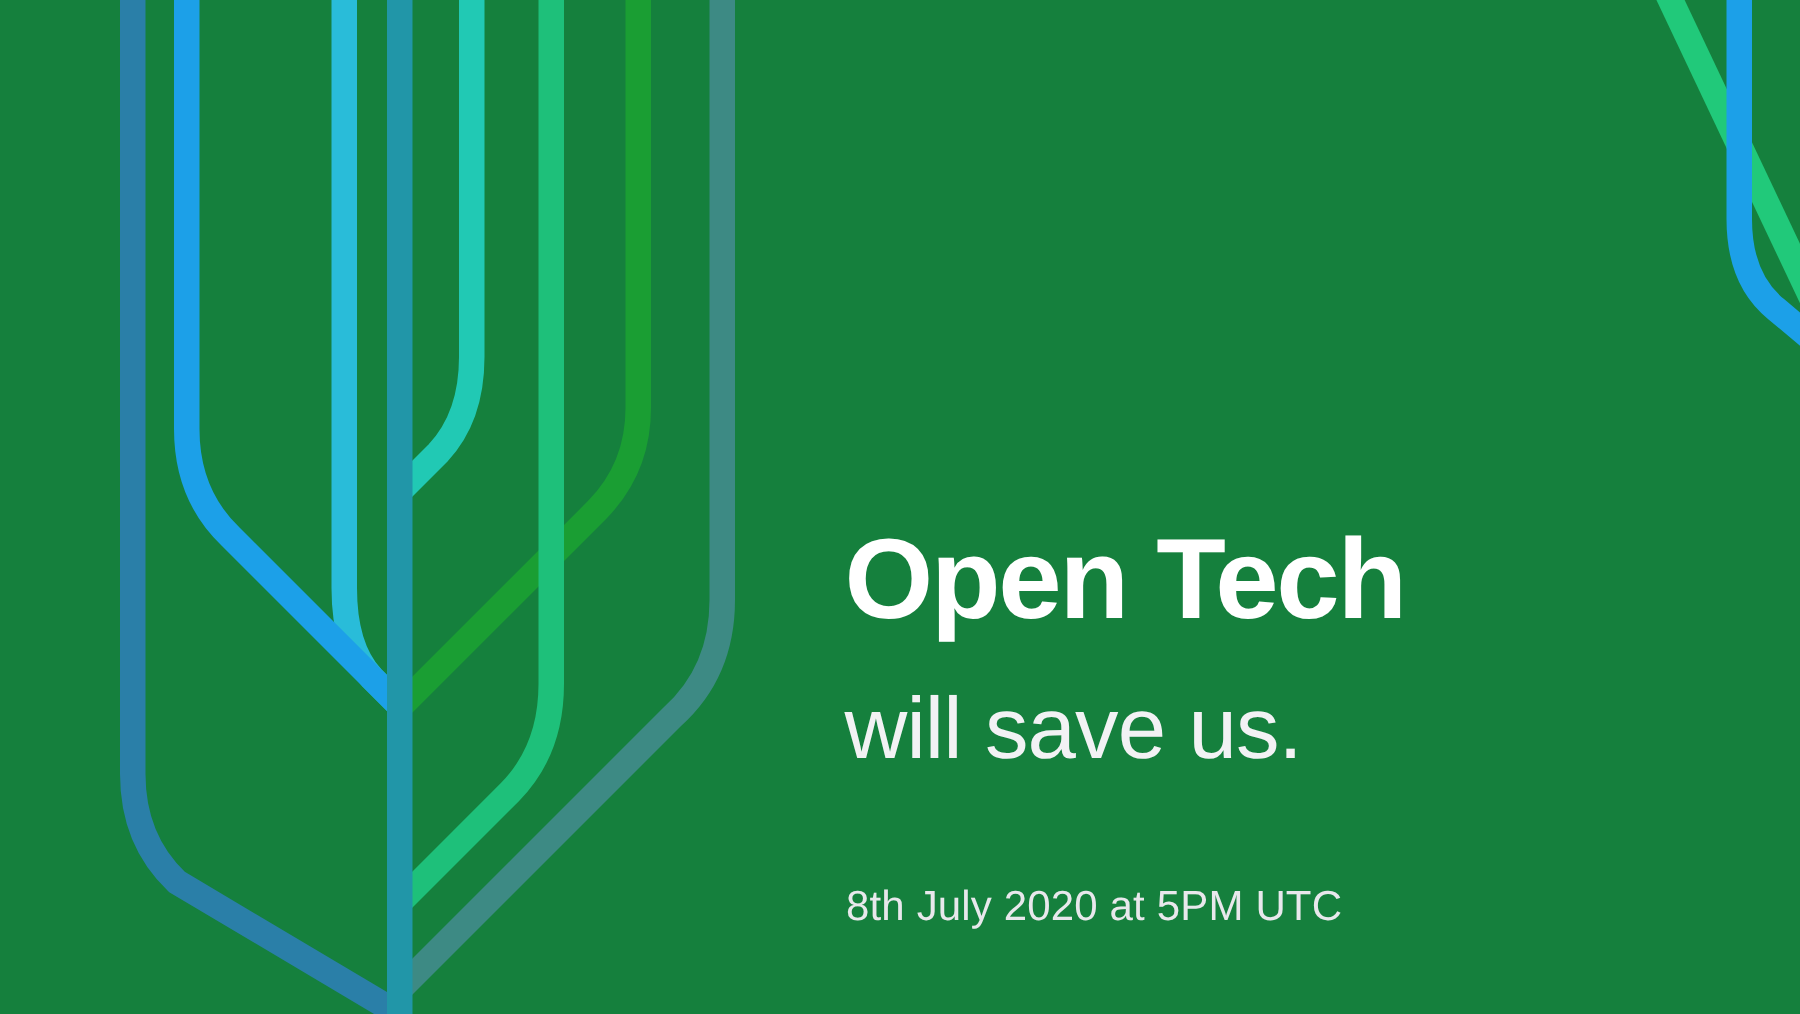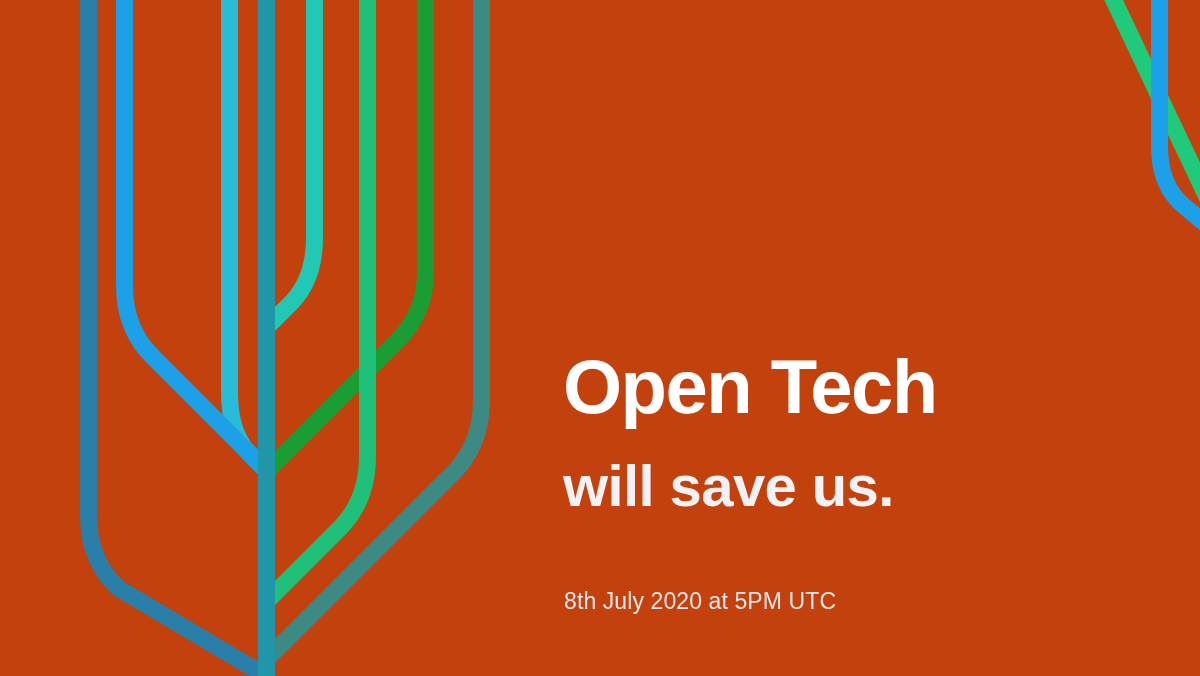--- a/index.html
+++ b/index.html
@@ -13,21 +13,21 @@
   body {
     background: #1a1a20;
     font-family: "Liberation Sans", sans-serif;
     position: relative;
   }
 
   #banner {
     position: relative;
     width: 1200px;
     height: 676px;
-    background: #c2410c;
+    background: #15803d;
     overflow: hidden;
   }
 
   
   #branch-graphic {
     position: absolute;
     left: 0;
     top: 0;
     width: 1200px;
     height: 676px;
@@ -54,33 +54,33 @@
     font-size: 76px;
     font-weight: bold;
     color: #ffffff;
     letter-spacing: -1.5px;
     line-height: 1.0;
     white-space: nowrap;
   }
 
   .headline-line-2 {
     font-size: 58px;
-    font-weight: bold;
+    font-weight: normal;
     color: #f2f2f4;
     letter-spacing: -0.6px;
     line-height: 1.0;
     margin-top: 32px;
     white-space: nowrap;
   }
 
   #event-date {
     position: absolute;
     left: 1px;
     top: 588px;
-    font-size: 23px;
+    font-size: 28px;
     font-weight: normal;
     color: #e8e8ec;
     letter-spacing: 0.1px;
     white-space: nowrap;
   }
 
   
   #matrix-logo {
     position: absolute;
     left: 1039px;

